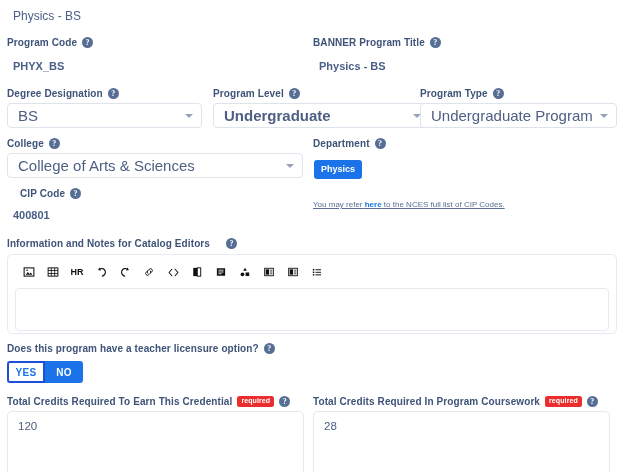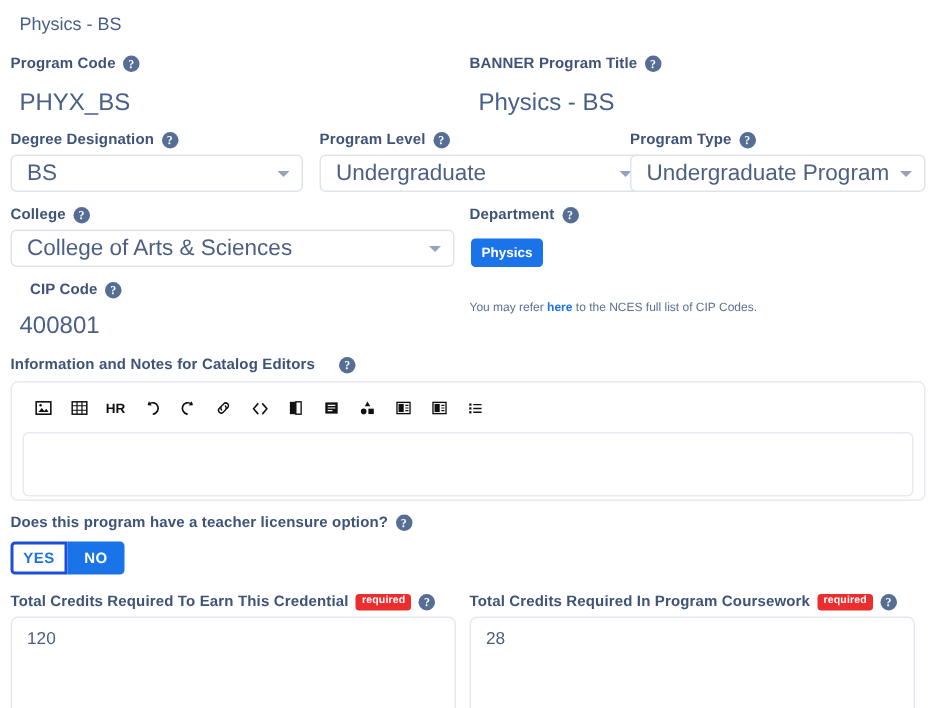--- a/index.html
+++ b/index.html
@@ -17,23 +17,23 @@
     font-size: 10px;
     font-weight: 700;
     color: #3f5378;
     letter-spacing: .1px;
     white-space: nowrap;
     display: flex;
     align-items: center;
     gap: 5px;
   }
   .value-text {
-    font-size: 16px;
+    font-size: 11px;
     color: #4a5f87;
-    font-weight: 400;
+    font-weight: 700;
   }
   .page-title {
     font-size: 12px;
     color: #4a5f87;
   }
 
   
   .help-icon {
     display: inline-flex;
     align-items: center;
@@ -106,20 +106,21 @@
     font-weight: 700;
     border-radius: 3px;
     padding: 4px 7px;
     line-height: 1.2;
   }
 
   
   .hint {
     font-size: 8px;
     color: #5c6f93;
+    text-decoration: underline;
   }
   .hint a { color: #1a73e8; text-decoration: none; font-weight: 700; }
 
   
   .editor-wrap {
     border: 1px solid #e7eaf1;
     border-radius: 5px;
     background: #fff;
     padding: 6px 7px 7px;
   }
@@ -197,21 +198,21 @@
   </div>
   <div class="abs select-box" style="left:7px; top:103px; width:195px;">
     <span class="sel-val">BS</span>
     <span class="caret"></span>
   </div>
 
   <div class="abs field-label" style="left:213px; top:88px;">
     <span>Program Level</span>
     <span class="help-icon">?</span>
   </div>
-  <div class="abs select-box" style="left:213px; top:103px; width:217px;">
+  <div class="abs select-box" style="left:213px; top:103px; width:217px;font-weight:bold;">
     <span class="sel-val">Undergraduate</span>
     <span class="caret"></span>
   </div>
 
   <div class="abs field-label" style="left:420px; top:88px;">
     <span>Program Type</span>
     <span class="help-icon">?</span>
   </div>
   <div class="abs select-box" style="left:420px; top:103px; width:197px;">
     <span class="sel-val">Undergraduate Program</span>

